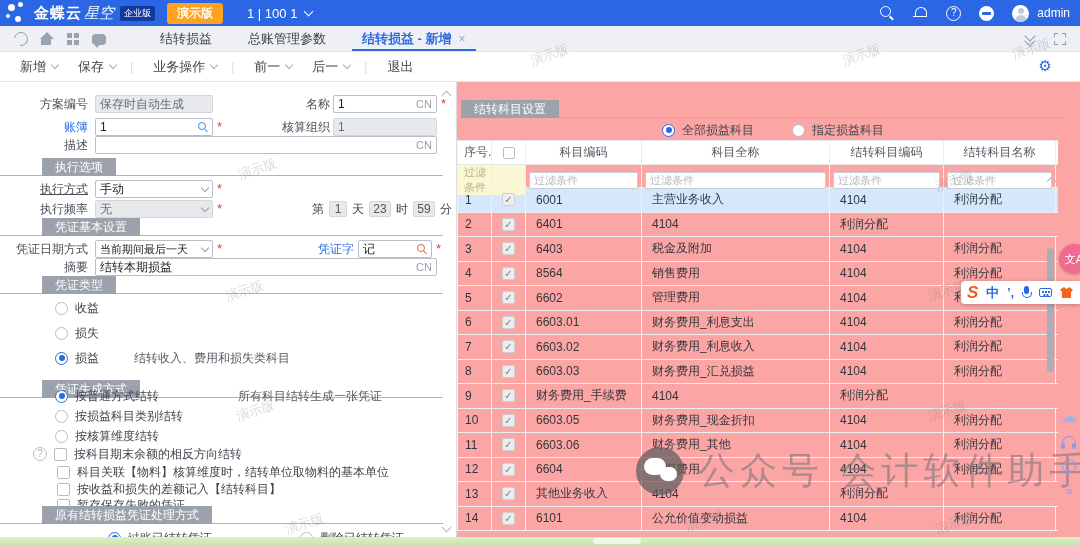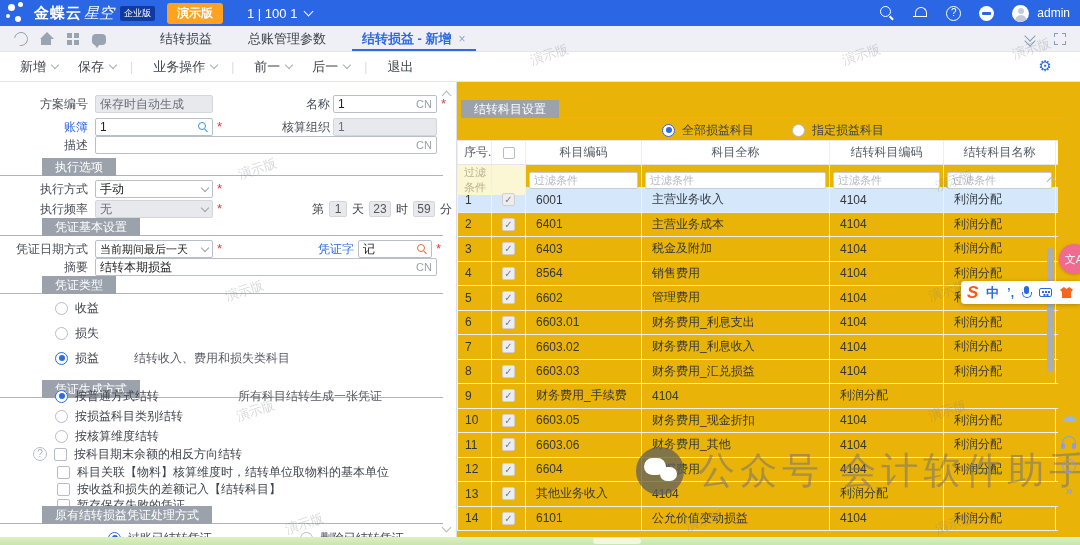--- a/index.html
+++ b/index.html
@@ -66,21 +66,21 @@
   .toolbar{position:absolute;left:0;top:52px;width:1080px;height:30px;background:#fff;
     border-bottom:1px solid #e3e6ea;display:flex;align-items:center;}
   .tbtn{font-size:13px;color:#40454d;margin-left:20px;display:flex;align-items:center;gap:6px;cursor:pointer;}
   .caret{display:inline-block;width:6px;height:6px;border-right:1.4px solid #a7adb6;border-bottom:1.4px solid #a7adb6;transform:rotate(45deg);margin-top:-3px;}
   .tsep{color:#d8dbdf;margin-left:14px;font-size:12px;}
   .gear{position:absolute;right:28px;top:6px;font-size:15px;color:#2e6ae1;cursor:pointer;line-height:1;}
 
   
   .content{position:absolute;left:0;top:82px;width:1080px;height:463px;}
   .left-panel{position:absolute;left:0;top:0;width:457px;height:463px;background:#fff;border-right:1px solid #dcdfe4;}
-  .right-panel{position:absolute;left:457px;top:0;width:623px;height:463px;background:#eab308;}
+  .right-panel{position:absolute;left:457px;top:0;width:623px;height:463px;background:#fca5a5;}
 
   
   .lrow{position:absolute;left:0;width:457px;height:18px;font-size:12px;color:#40454d;}
   .lrow > *{position:absolute;top:0;height:18px;line-height:18px;}
   .flabel{text-align:right;color:#4a4f57;}
   .flabel.link{color:#2e6ae1;cursor:pointer;}
   .finput{border:1px solid #b8bfc9;background:#fff;border-radius:2px;padding:0 4px;display:flex;align-items:center;color:#222;}
   .finput.disabled{background:#e7e9ed;border-color:#d3d6db;color:#6a6f77;}
   .finput .val{flex:1;white-space:nowrap;overflow:hidden;}
   .suffix{color:#9aa0a8;font-size:11px;margin-left:4px;}
@@ -280,21 +280,21 @@
           <span class="val"></span>
           <span class="suffix">CN</span>
         </span>
     </div>
 
     <div class="sect" style="top:76px;">
         <span class="stab">执行选项</span>
       </div>
 
     <div class="lrow" style="top:98px;">
-      <span class="flabel" style="left:0;width:88px;">执行方式</span>
+      <span class="flabel" style="left:0;width:88px;text-decoration:underline;">执行方式</span>
       <span class="finput" style="left:95px;width:118px;gap:43px;">
           <span class="val">手动</span>
           <span class="selchev"></span>
         </span>
       <span class="req" style="left:217px;">*</span>
     </div>
 
     <div class="lrow" style="top:118px;">
       <span class="flabel" style="left:0;width:88px;">执行频率</span>
       <span class="finput disabled" style="left:95px;width:118px;">
@@ -466,21 +466,20 @@
             <span class="c">4104</span>
             <span class="c">利润分配</span>
           </div>
 
           <div class="trow">
             <span class="c no">2</span>
             <span class="c cb">
               <span class="rcheck">✓</span>
             </span>
             <span class="c">6401</span>
-            <span class="c">主营业务成本</span>
             <span class="c">4104</span>
             <span class="c">利润分配</span>
           </div>
 
           <div class="trow">
             <span class="c no">3</span>
             <span class="c cb">
               <span class="rcheck">✓</span>
             </span>
             <span class="c">6403</span>

